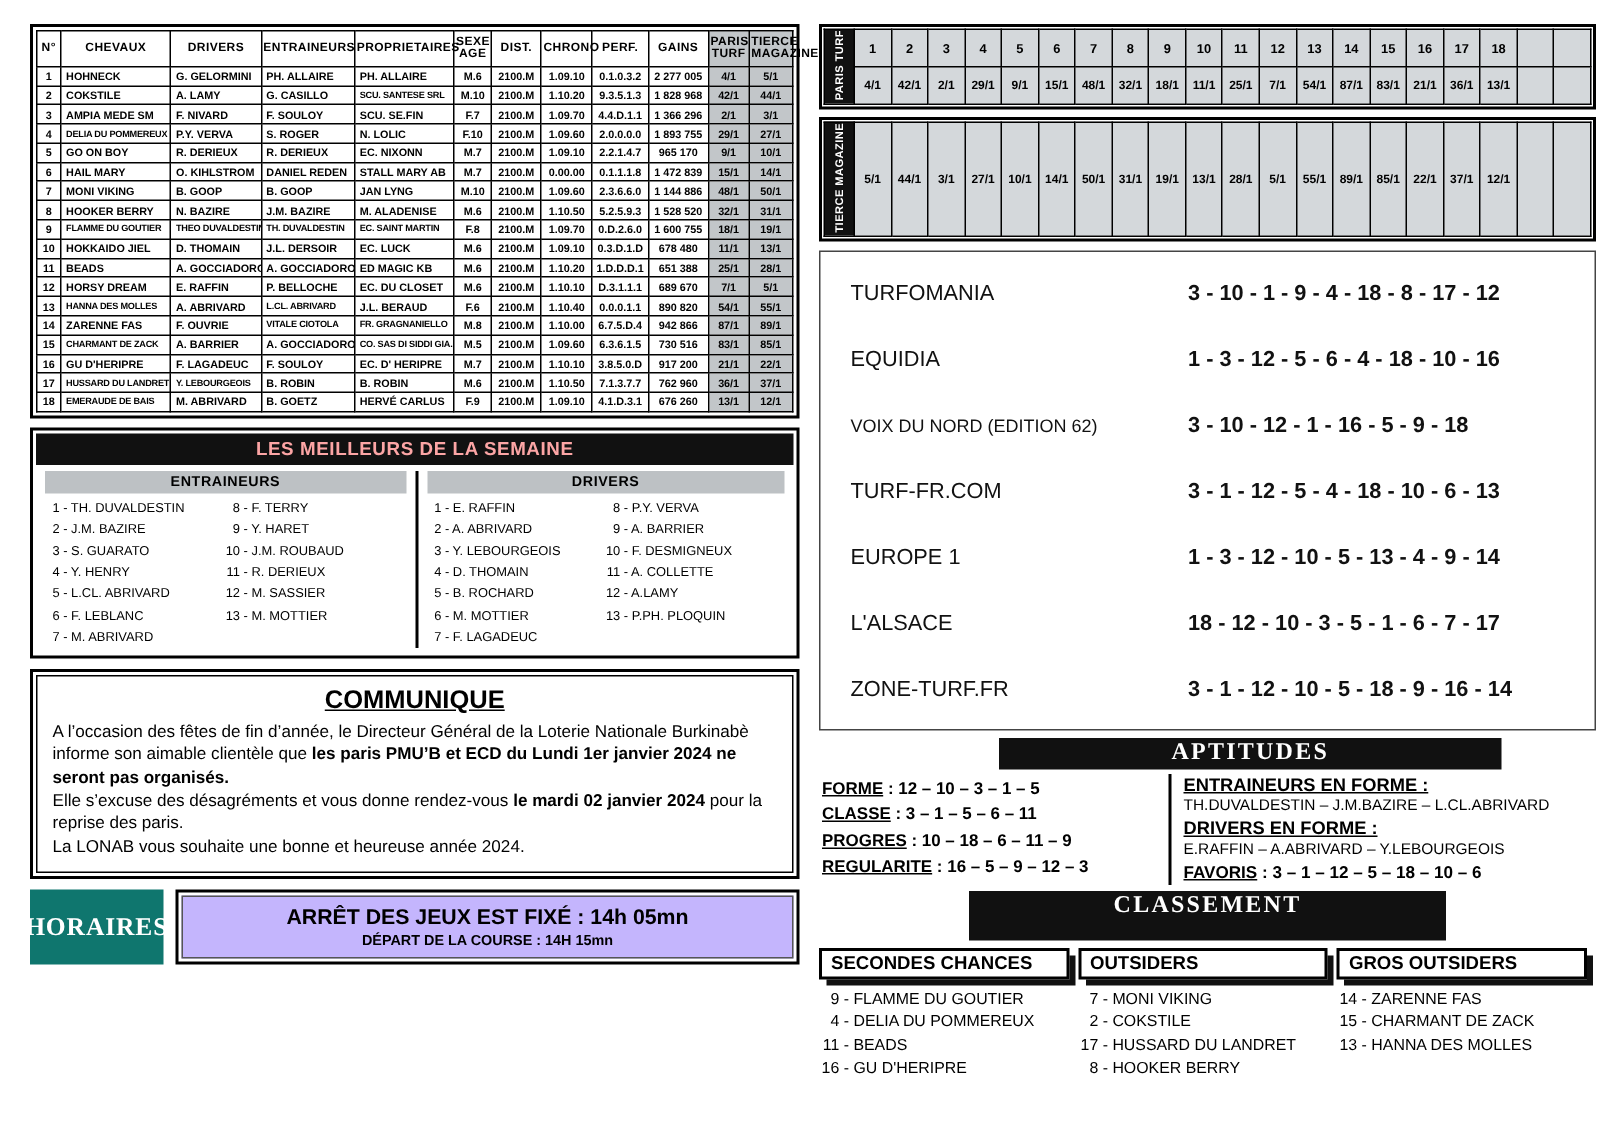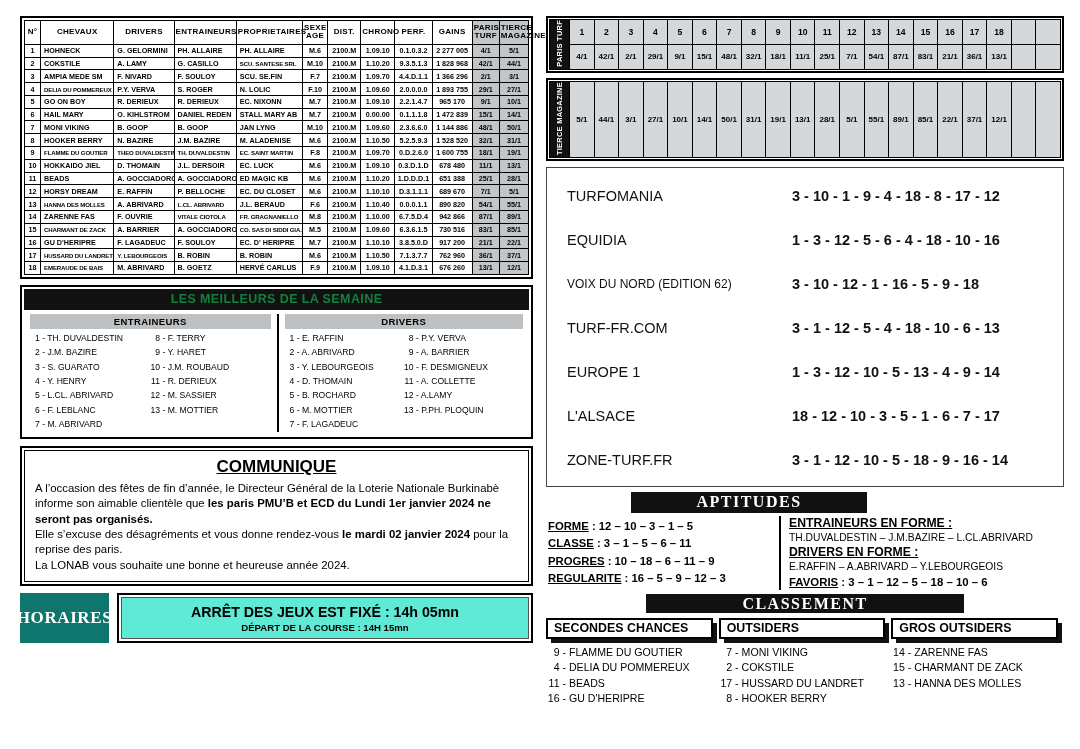--- a/index.html
+++ b/index.html
@@ -61,21 +61,21 @@
 
   
   .best-wrap {
     margin-top: 6px;
     border: 2px solid #000;
     padding: 2px;
     background: #fff;
   }
   .best-title {
     background: #111;
-    color: #15803d;
+    color: #fca5a5;
     text-align: center;
     font-weight: bold;
     font-size: 12.5px;
     letter-spacing: .4px;
     padding: 3px 0 4px;
   }
   .best-body {
     display: flex;
     padding: 4px 0 3px;
   }
@@ -154,21 +154,21 @@
     letter-spacing: .6px;
   }
   .horaires-box {
     flex: 1;
     margin-left: 8px;
     border: 2px solid #000;
     padding: 2px;
   }
   .horaires-inner {
     height: 100%;
-    background: #5eead4;
+    background: #c4b5fd;
     border: 1px solid #555;
     display: flex;
     flex-direction: column;
     align-items: center;
     justify-content: center;
   }
   .horaires-l1 { font-weight: bold; font-size: 14.2px; }
   .horaires-l2 { font-weight: bold; font-size: 9.6px; margin-top: 2px; }
 
   
@@ -245,22 +245,22 @@
   .apt-banner {
     margin-top: 5px;
     background: #111;
     color: #fff;
     text-align: center;
     font-family: "Liberation Serif", serif;
     font-weight: bold;
     font-size: 16px;
     letter-spacing: 1.5px;
     padding: 1px 0 2px;
-    width: 236px;
-    margin-left: 85px;
+    width: 335px;
+    margin-left: 120px;
   }
   .apt-body { display: flex; margin-top: 3px; align-items: center; }
   .apt-left { width: 233px; padding-left: 2px; }
   .apt-right {
     flex: 1;
     border-left: 2px solid #000;
     padding-left: 8px;
   }
   .apt-line {
     font-size: 11.3px;
@@ -290,21 +290,21 @@
   
   .class-banner {
     margin-top: 4px;
     background: #111;
     color: #fff;
     text-align: center;
     font-family: "Liberation Serif", serif;
     font-weight: bold;
     font-size: 16px;
     letter-spacing: 1.5px;
-    padding: 1px 0 0;
+    padding: 1px 0 14px;
     width: 318px;
     margin-left: 100px;
   }
   .class-body { display: flex; margin-top: 5px; }
   .class-col { width: 33.33%; padding-right: 6px; }
   .class-tag-wrap { position: relative; }
   .class-tag {
     position: relative;
     border: 2px solid #000;
     background: #fff;

